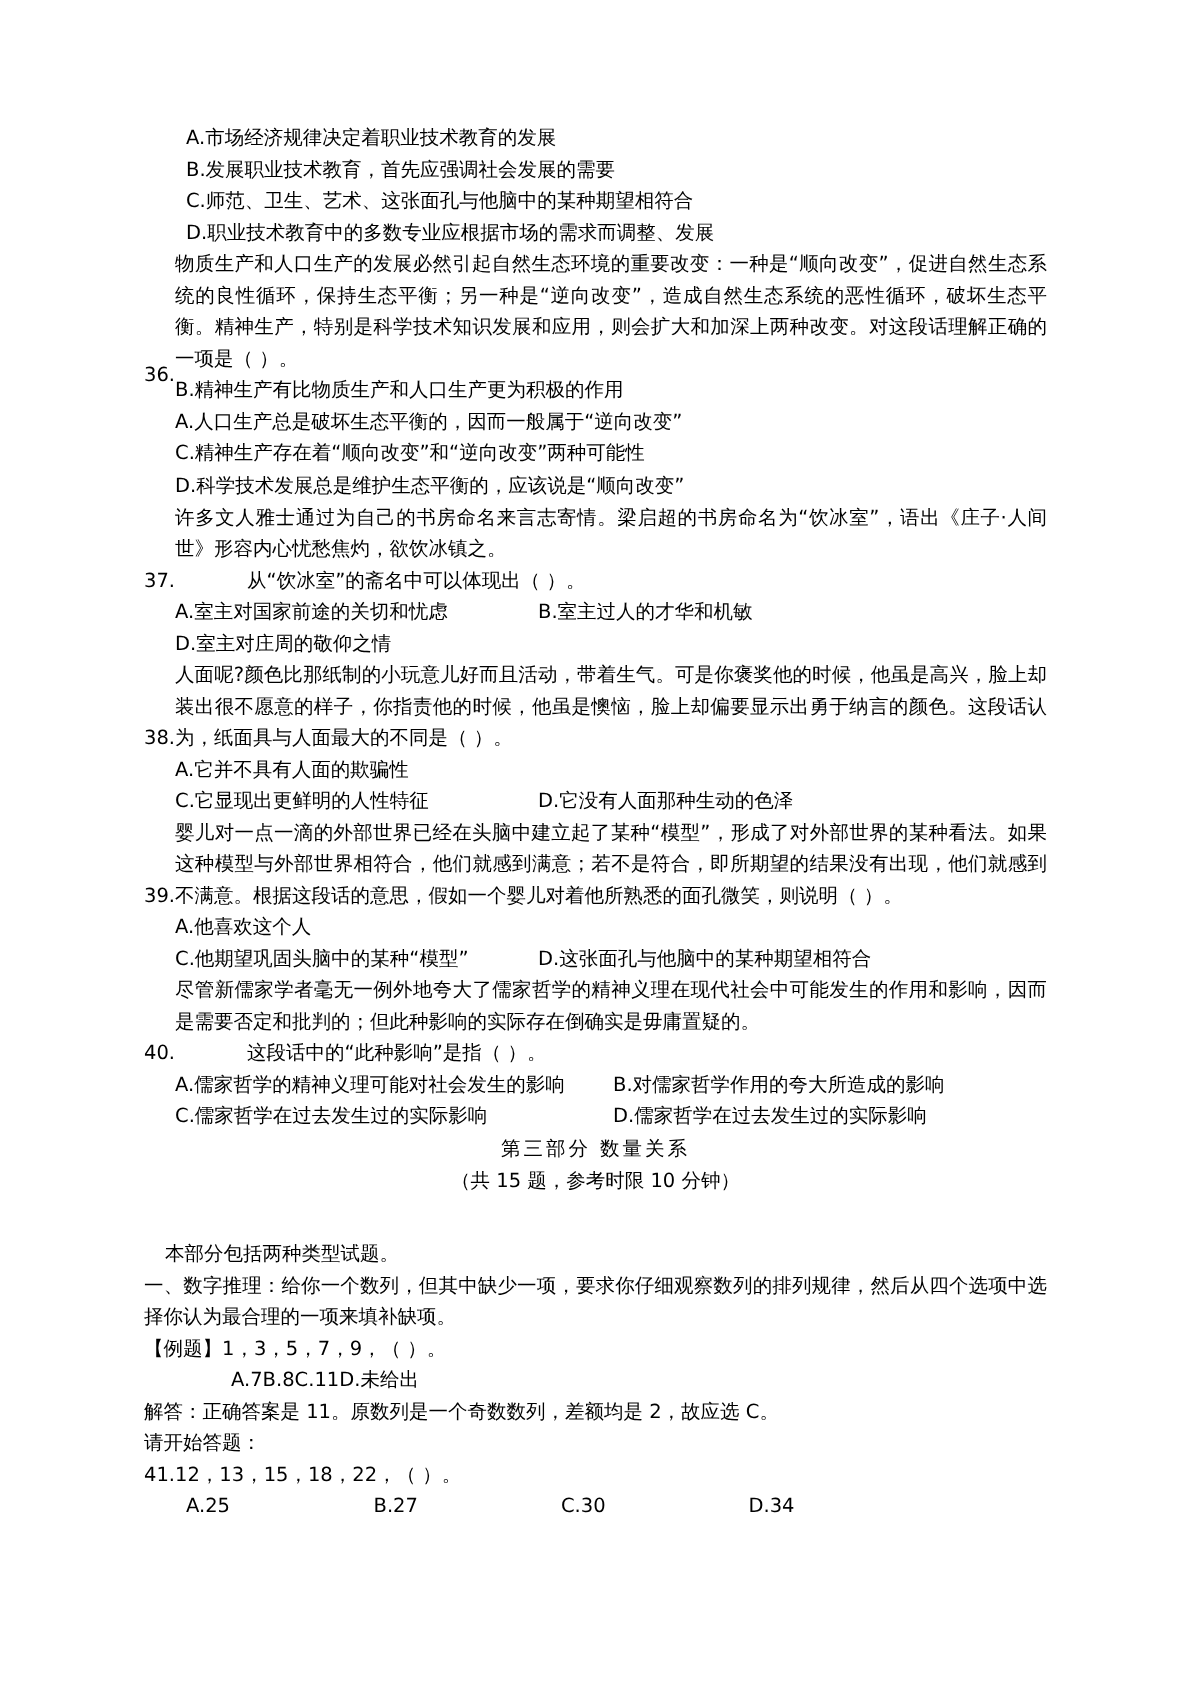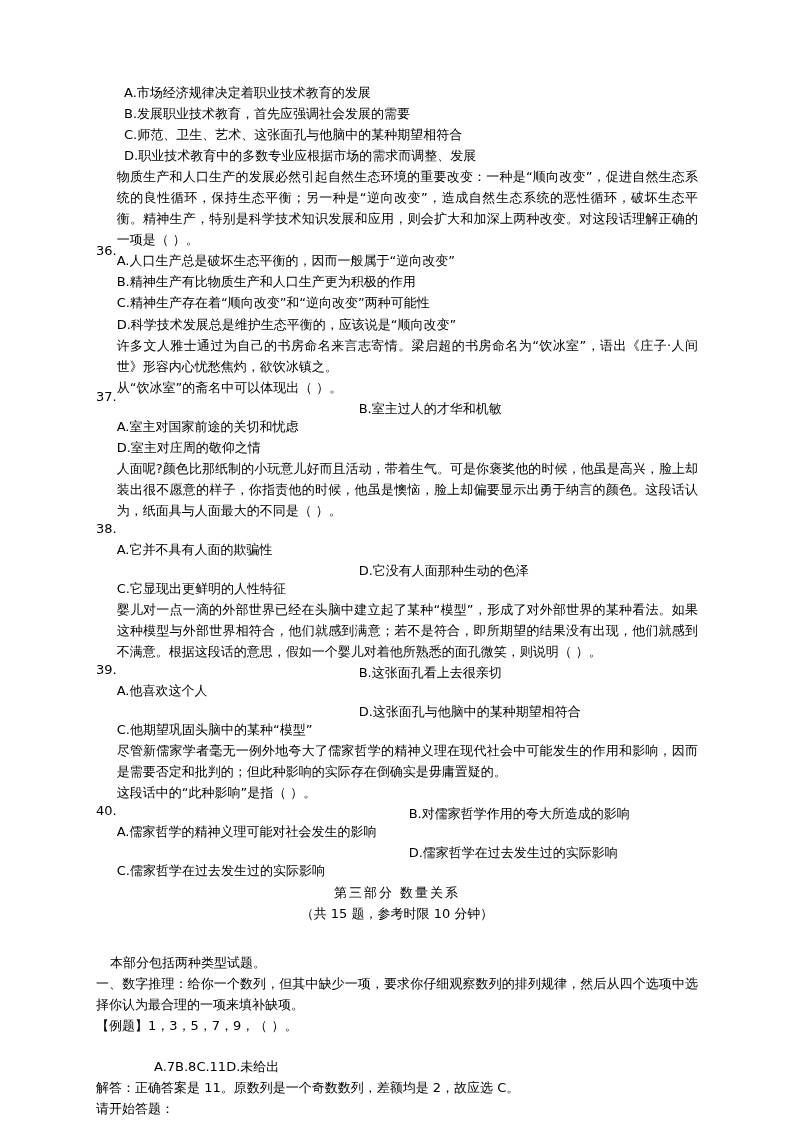--- a/index.html
+++ b/index.html
@@ -37,40 +37,41 @@
   .qbody {
     flex: 1 1 auto;
   }
   .stem {
     text-align: justify;
     text-justify: inter-ideograph;
   }
   
   .sub {
     text-align: justify;
+    margin-left: 48px;
   }
   
   .opt {
     white-space: pre-wrap;
   }
   
   .optrow {
     display: flex;
   }
   .optrow > span {
     display: inline-block;
   }
-  .optrow .c1 { flex: 0 0 242px; margin-top: 18px; }
+  .optrow .c1 { flex: 0 0 242px; }
   .optrow .c2 { flex: 1 1 auto; }
   
   .plain {
     text-align: justify;
   }
   .indent1 { padding-left: 14px; margin-top: 28px; }
-  .indent3 { padding-left: 58px; margin-top: 20px; }
+  .indent3 { padding-left: 58px; }
   .indent-hang { padding-left: 28px; }
   .sec-title {
     text-align: center;
     letter-spacing: 0.5px;
   }
   .sec-sub {
     text-align: center;
   }
   .spaced-wide {
     letter-spacing: 2px;
@@ -90,22 +91,22 @@
 
     <div class="plain indent-hang">A.市场经济规律决定着职业技术教育的发展</div>
     <div class="plain indent-hang">B.发展职业技术教育，首先应强调社会发展的需要</div>
     <div class="plain indent-hang">C.师范、卫生、艺术、这张面孔与他脑中的某种期望相符合</div>
     <div class="plain indent-hang">D.职业技术教育中的多数专业应根据市场的需求而调整、发展</div>
 
     <div class="qblock">
       <div class="qnum">36.</div>
       <div class="qbody">
         <div class="stem">物质生产和人口生产的发展必然引起自然生态环境的重要改变：一种是“顺向改变”，促进自然生态系统的良性循环，保持生态平衡；另一种是“逆向改变”，造成自然生态系统的恶性循环，破坏生态平衡。精神生产，特别是科学技术知识发展和应用，则会扩大和加深上两种改变。对这段话理解正确的一项是（    ）。</div>
+        <div class="opt">B.精神生产有比物质生产和人口生产更为积极的作用</div>
         <div class="opt">A.人口生产总是破坏生态平衡的，因而一般属于“逆向改变”</div>
-        <div class="opt">B.精神生产有比物质生产和人口生产更为积极的作用</div>
         <div class="opt">C.精神生产存在着“顺向改变”和“逆向改变”两种可能性</div>
         <div class="opt">D.科学技术发展总是维护生态平衡的，应该说是“顺向改变”</div>
       </div>
     </div>
 
     <div class="qblock">
       <div class="qnum">37.</div>
       <div class="qbody">
         <div class="stem">许多文人雅士通过为自己的书房命名来言志寄情。梁启超的书房命名为“饮冰室”，语出《庄子·人间世》形容内心忧愁焦灼，欲饮冰镇之。</div>
         <div class="sub">从“饮冰室”的斋名中可以体现出（    ）。</div>
@@ -132,21 +133,20 @@
         </div>
       </div>
     </div>
 
     <div class="qblock">
       <div class="qnum">39.</div>
       <div class="qbody">
         <div class="stem">婴儿对一点一滴的外部世界已经在头脑中建立起了某种“模型”，形成了对外部世界的某种看法。如果这种模型与外部世界相符合，他们就感到满意；若不是符合，即所期望的结果没有出现，他们就感到不满意。根据这段话的意思，假如一个婴儿对着他所熟悉的面孔微笑，则说明（    ）。</div>
         <div class="optrow">
           <span class="c1">A.他喜欢这个人</span>
-          <span class="c2">B.这张面孔看上去很亲切</span>
         </div>
         <div class="optrow">
           <span class="c1">C.他期望巩固头脑中的某种“模型”</span>
           <span class="c2">D.这张面孔与他脑中的某种期望相符合</span>
         </div>
       </div>
     </div>
 
     <div class="qblock">
       <div class="qnum">40.</div>

